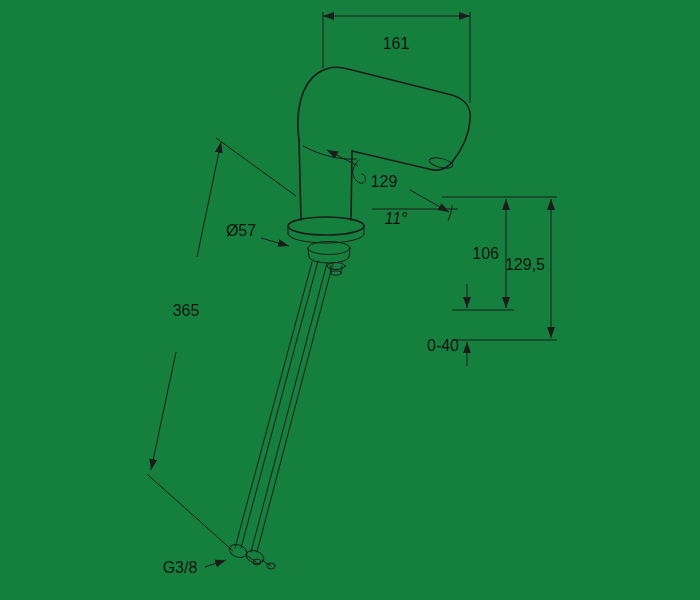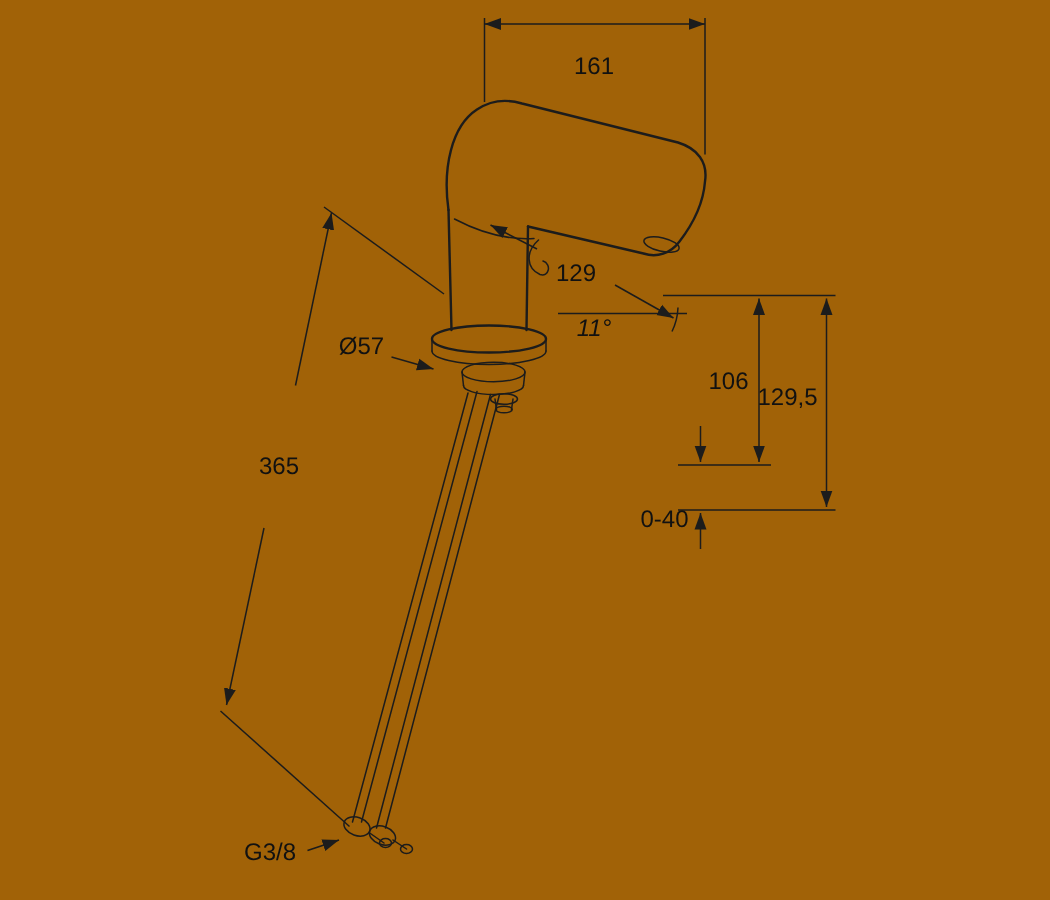--- a/index.html
+++ b/index.html
@@ -1,19 +1,19 @@
 <!DOCTYPE html>
 <html><head>
 <meta charset="utf-8">
 <style>
   html,body{margin:0;padding:0;background:#ffffff;}
   .stage{
     position:relative;
     width:700px;height:600px;
-    background:#a16207;
+    background:#15803d;
     font-family:"Liberation Sans", sans-serif;
     overflow:hidden;
   }
   svg{display:block;}
   .outline path,.outline line,.outline ellipse{
     fill:none;stroke:#1c1c1c;stroke-width:1.6;
     stroke-linecap:round;stroke-linejoin:round;
   }
   .outline .thin{stroke-width:1;}
   .dim line,.dim path{fill:none;stroke:#1c1c1c;stroke-width:1;}

